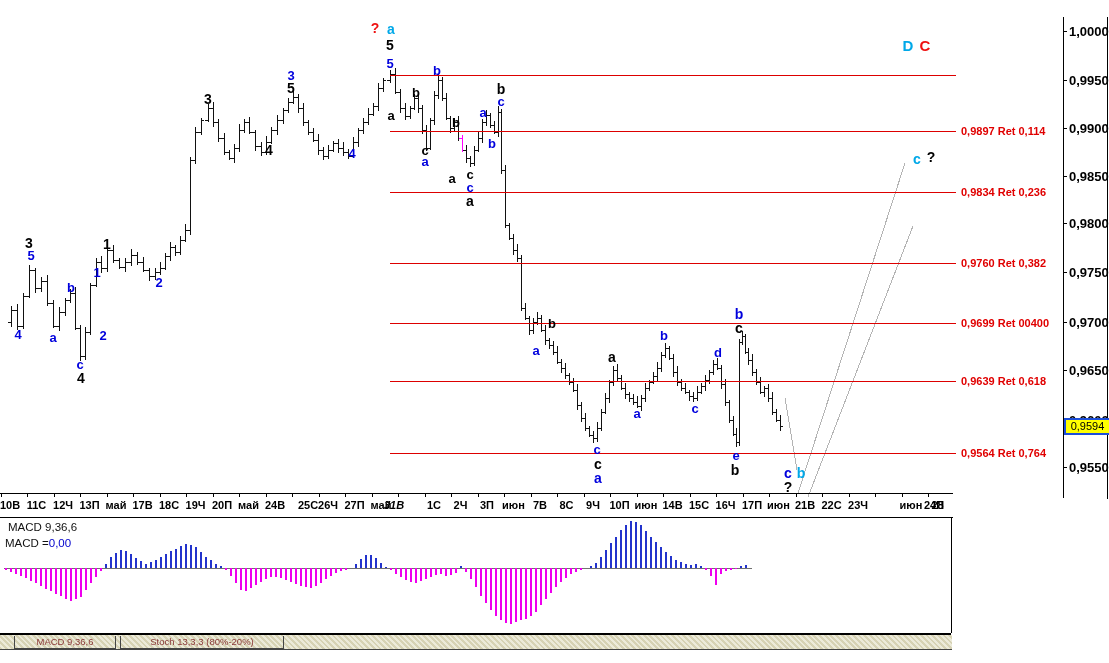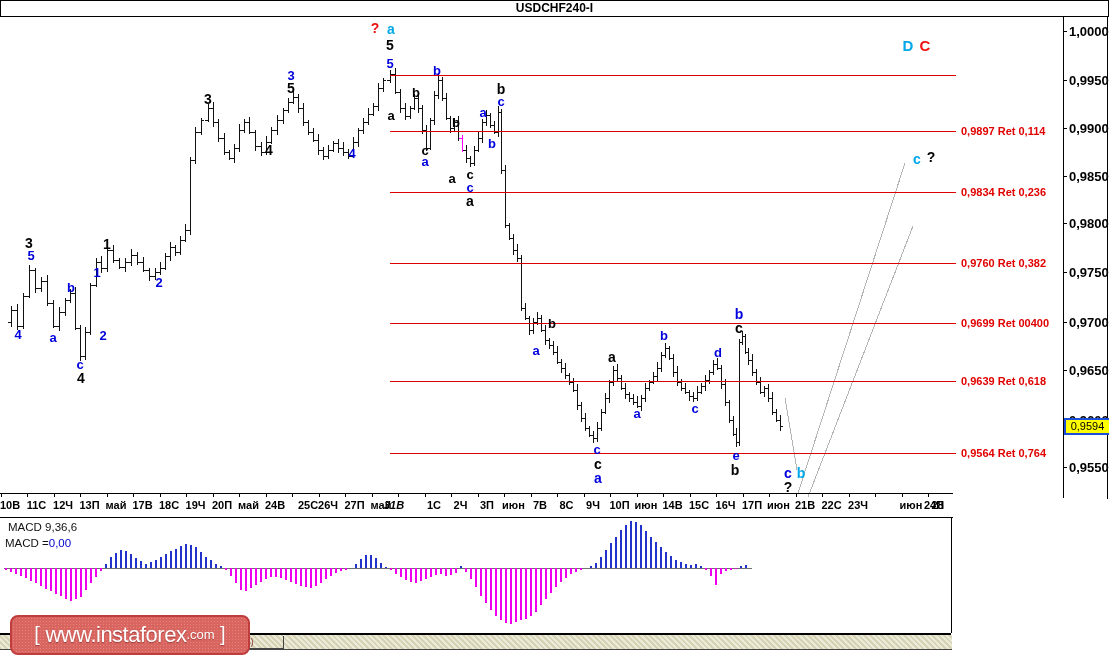--- a/index.html
+++ b/index.html
@@ -40,21 +40,20 @@
        color:#fff;text-align:center;line-height:33px;
        text-shadow:0 1px 1px rgba(80,0,0,.45);cursor:pointer;}
   .banner .b-br{font-size:20px;vertical-align:middle;}
   .banner .b-main{font-size:22px;letter-spacing:-0.5px;vertical-align:middle;}
   .banner .b-com{font-size:13px;vertical-align:middle;}
 </style>
 </head>
 <body>
 
 <div class="window">
-  <div class="titlebar">USDCHF240-I</div>
 
   <svg id="chart-svg" width="1109" height="663">
     <g id="g-gray">
         <line x1="798" y1="493" x2="905" y2="163" stroke="#b4b4b4" stroke-width="1" shape-rendering="crispEdges"></line>
         <line x1="808" y1="497" x2="913" y2="226" stroke="#b4b4b4" stroke-width="1" shape-rendering="crispEdges"></line>
         <line x1="785" y1="398" x2="797" y2="470" stroke="#b4b4b4" stroke-width="1" shape-rendering="crispEdges"></line>
       </g>
     <g id="g-bars">
         <line x1="11" y1="306" x2="11" y2="327" stroke="#111111" stroke-width="1" shape-rendering="crispEdges"></line>
         <line x1="8" y1="322" x2="11" y2="322" stroke="#111111" stroke-width="1" shape-rendering="crispEdges"></line>
@@ -897,16 +896,13 @@
 
   <div class="price-tag">0,9594</div>
 
   <div class="macd-l1">MACD 9,36,6</div>
   <div class="macd-l2"><span>MACD =</span><span class="blue">0,00</span></div>
 
   <div class="tabstrip"></div>
   <div class="tab tab-macd">MACD 9,36,6</div>
   <div class="tab tab-stoch">Stoch 13,3,3 (80%-20%)</div>
 
-  <div class="banner">
-    <span class="b-br">[ </span><span class="b-main">www.instaforex</span><span class="b-com">.com</span><span class="b-br"> ]</span>
-  </div>
 </div>
 
 </body></html>

